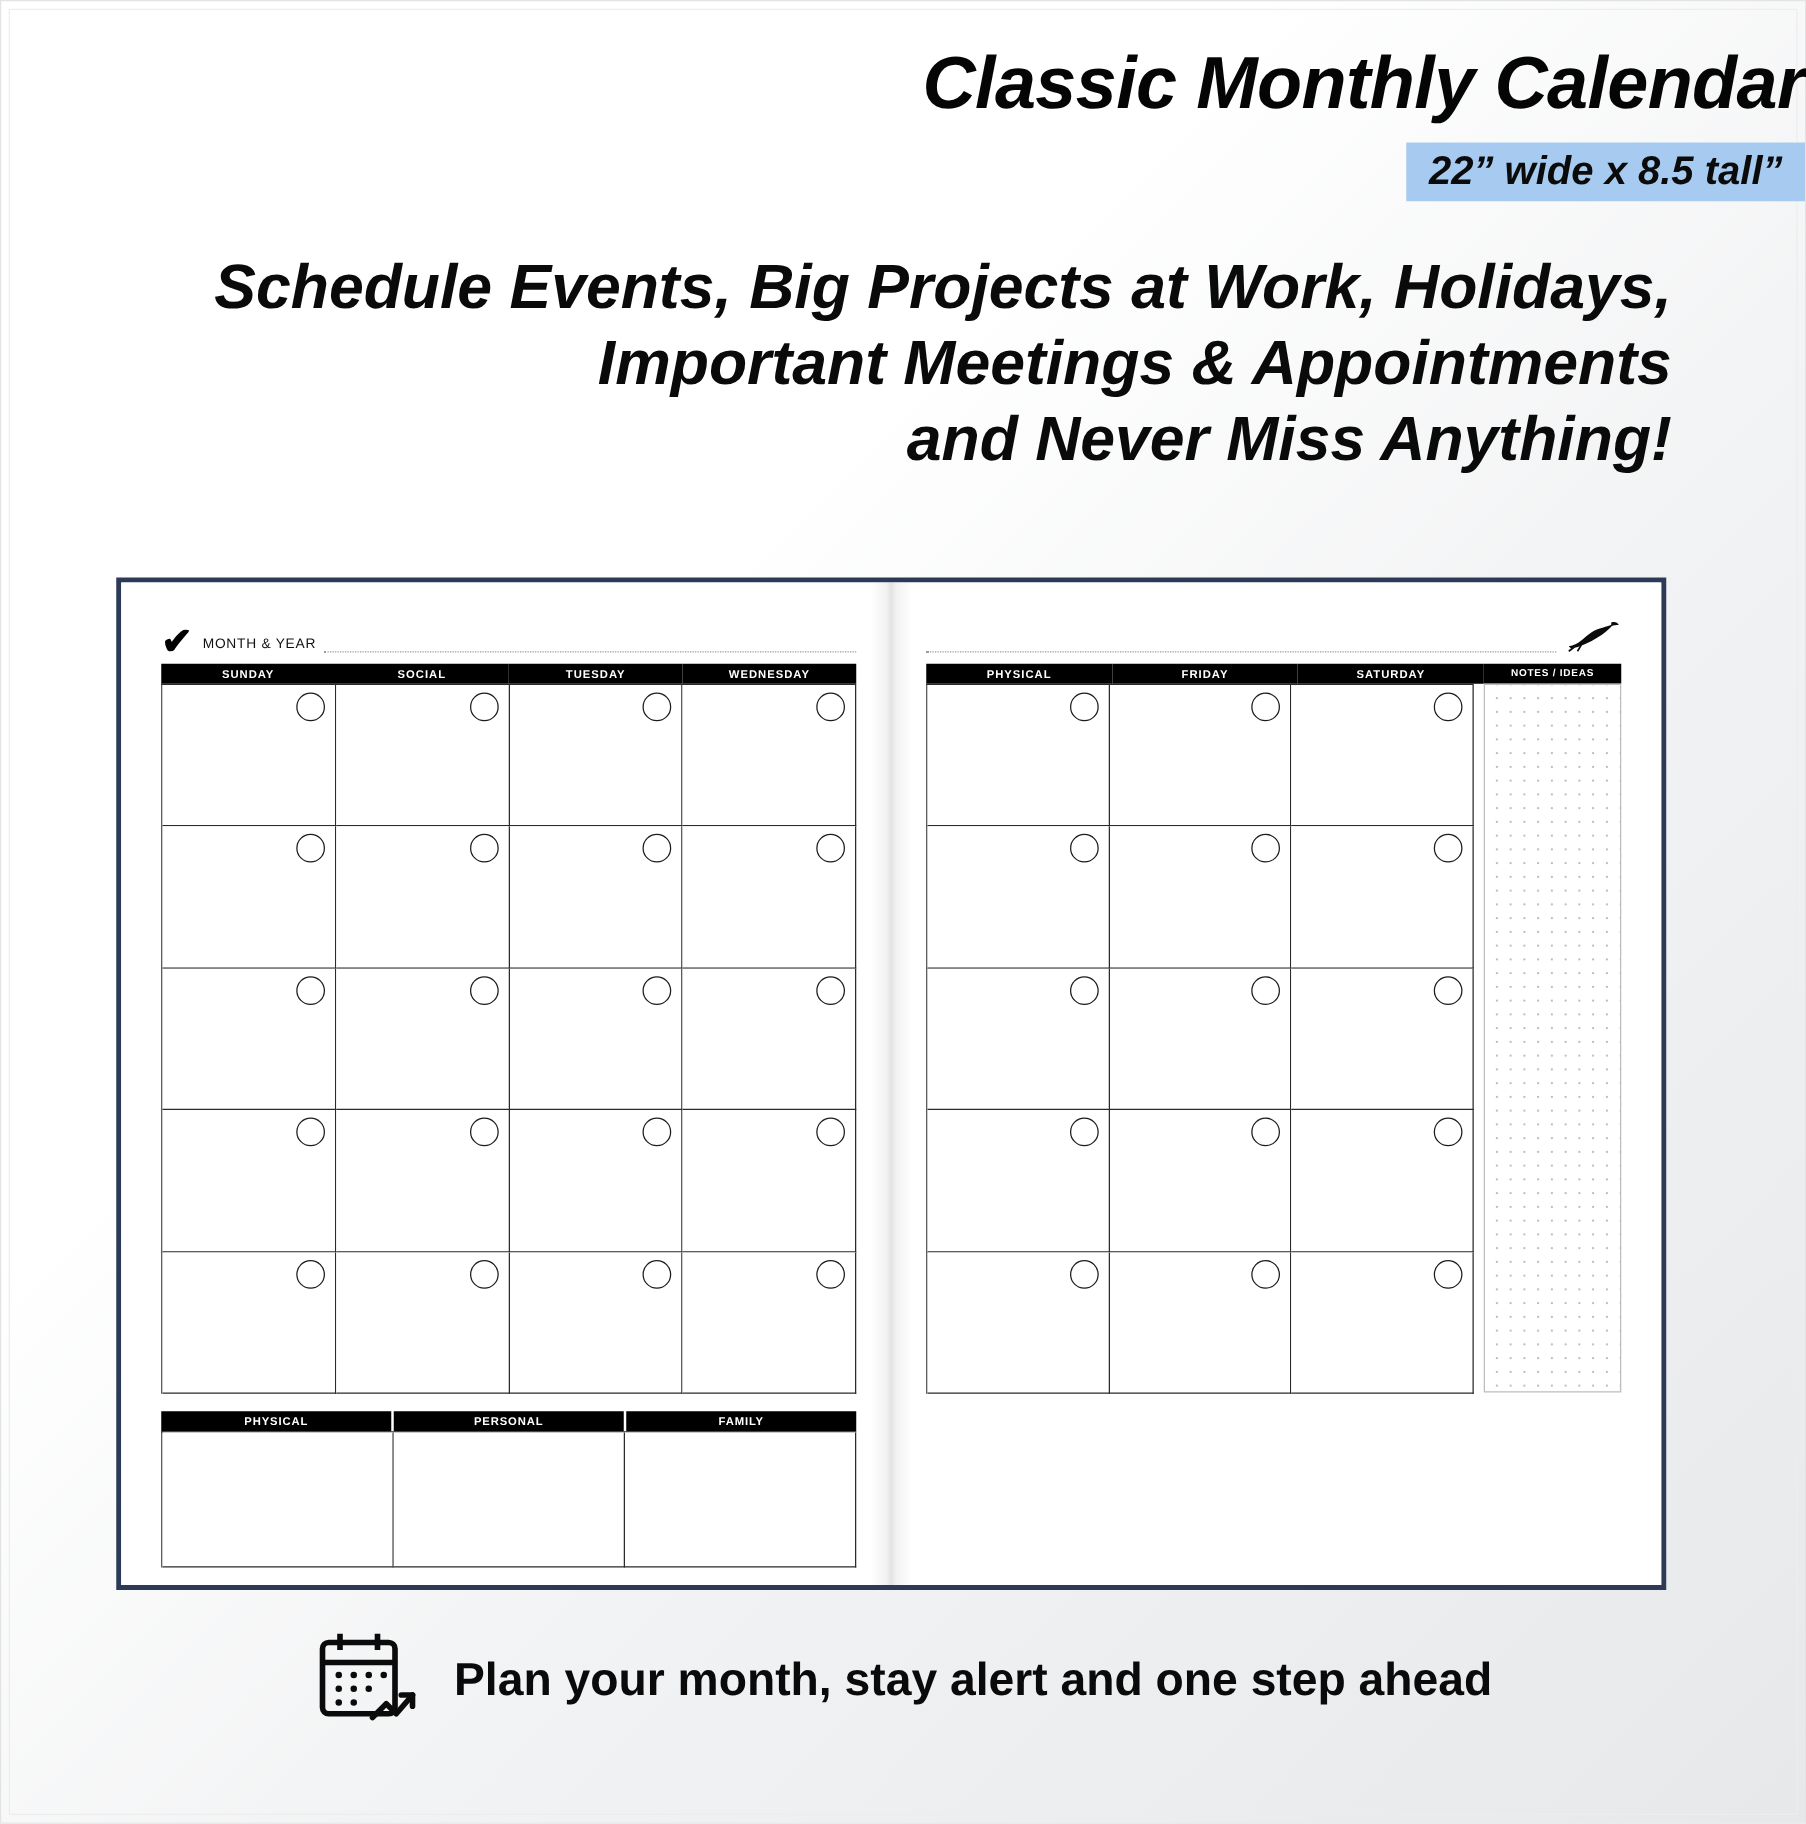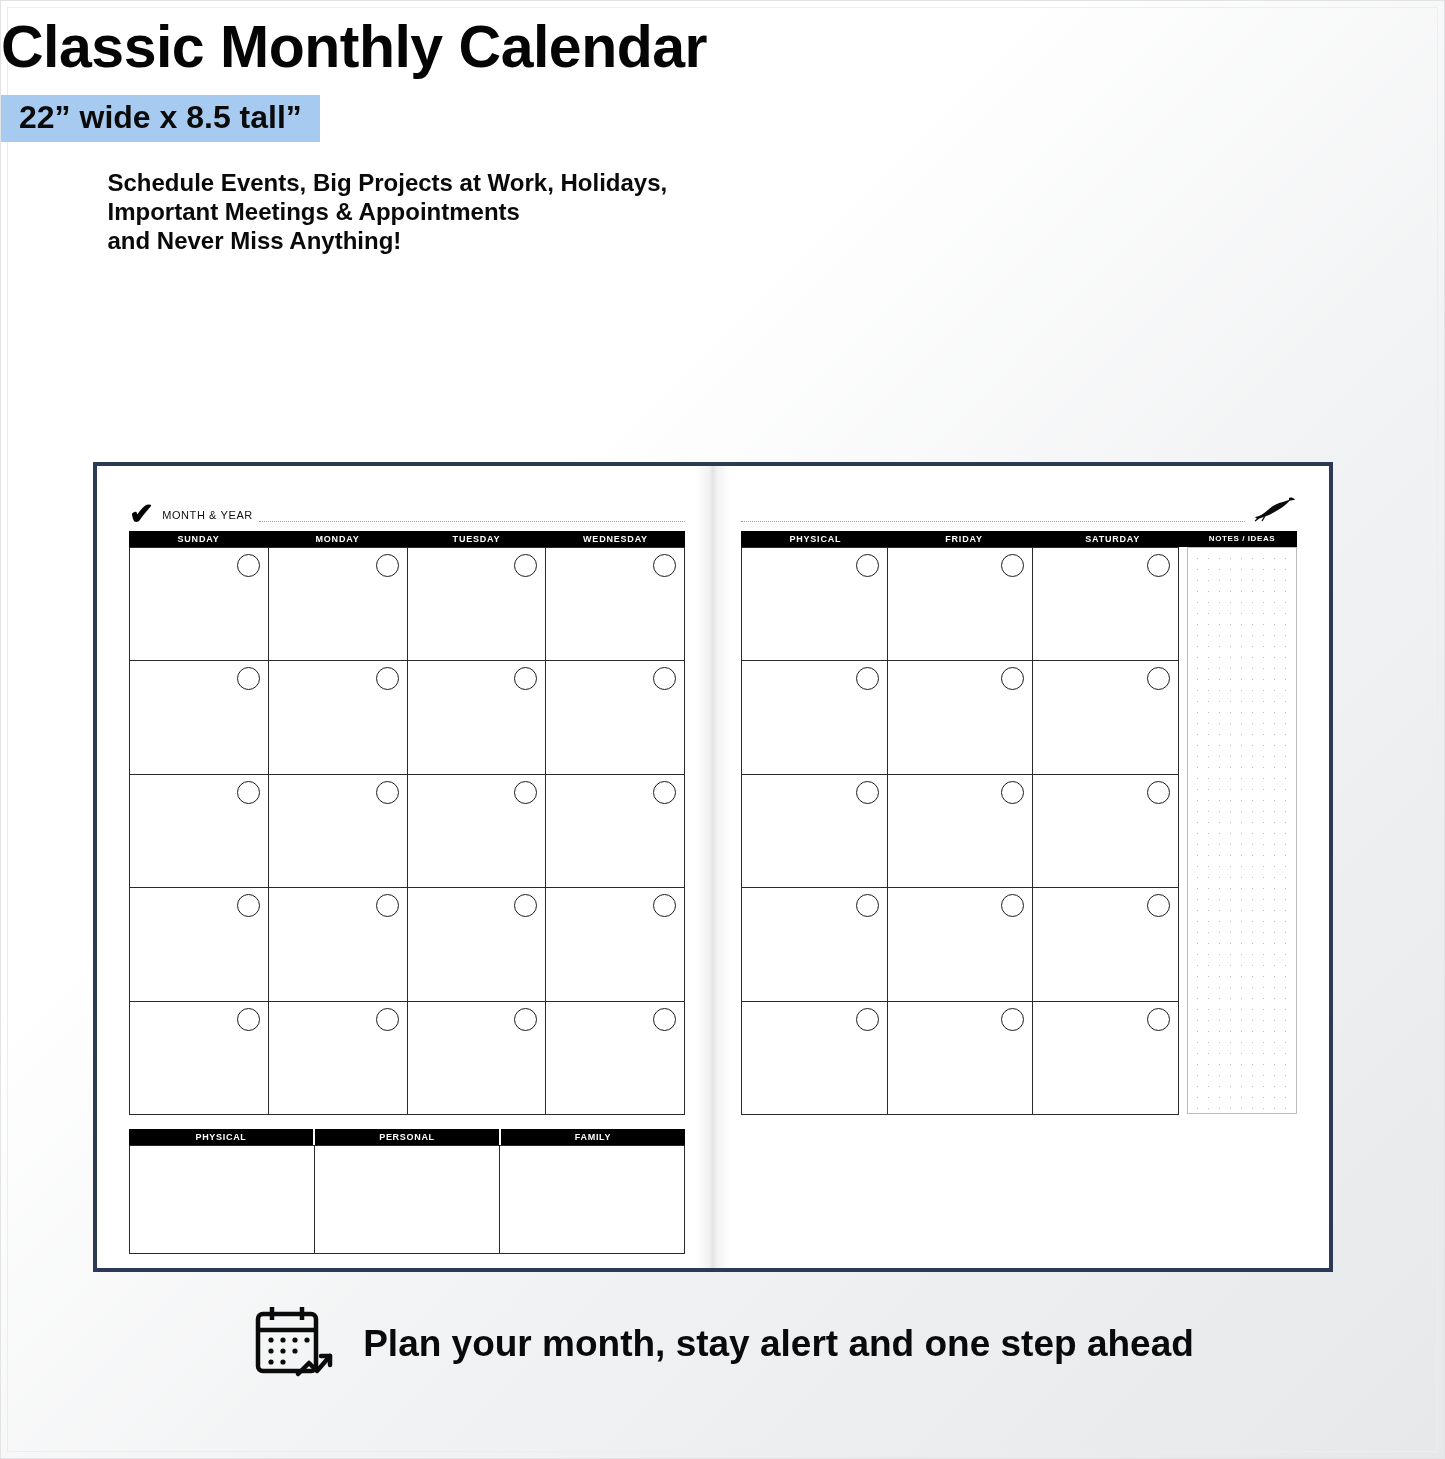--- a/index.html
+++ b/index.html
@@ -29,23 +29,24 @@
     content: "";
     position: absolute;
     left: 6px; top: 6px; right: 6px; bottom: 6px;
     border: 1px solid #ededee;
     pointer-events: none;
   }
 
   
   .header {
     position: relative;
-    padding-top: 16px;
-    text-align: left;
+    padding-top: 35px;
+    text-align: right;
     z-index: 2;
+    font-style: italic;
   }
   .main-title {
     font-size: 59px;
     font-weight: bold;
     letter-spacing: -0.5px;
     color: #050505;
     line-height: 1.05;
     margin: 0;
   }
   .size-badge-wrap {
@@ -54,23 +55,23 @@
   .size-badge {
     display: inline-block;
     background: #a7cbf0;
     color: #0b0b0b;
     font-size: 32px;
     font-weight: bold;
     padding: 4px 18px 6px 18px;
     line-height: 1.15;
   }
   .subhead {
-    margin: 26px auto 0 auto;
+    margin: 38px auto 0 auto;
     width: 1230px;
-    font-size: 24px;
+    font-size: 50px;
     font-weight: bold;
     color: #0a0a0a;
     line-height: 1.22;
   }
 
   
   .spread {
     position: absolute;
     left: 92px;
     top: 461px;
@@ -315,21 +316,21 @@
       <div class="leaf leaf-left">
 
         <div class="month-line">
           <span class="check-mark">✔</span>
           <span class="month-label">MONTH &amp; YEAR</span>
           <span class="month-rule"></span>
         </div>
 
         <div class="dow-row">
           <div class="dow">SUNDAY</div>
-          <div class="dow">MONDAY</div>
+          <div class="dow">SOCIAL</div>
           <div class="dow">TUESDAY</div>
           <div class="dow">WEDNESDAY</div>
         </div>
 
         <div class="grid-wrap">
           <div class="cal-grid">
             <div class="cell">
                 <span class="day-circle"></span>
               </div>
             <div class="cell">

